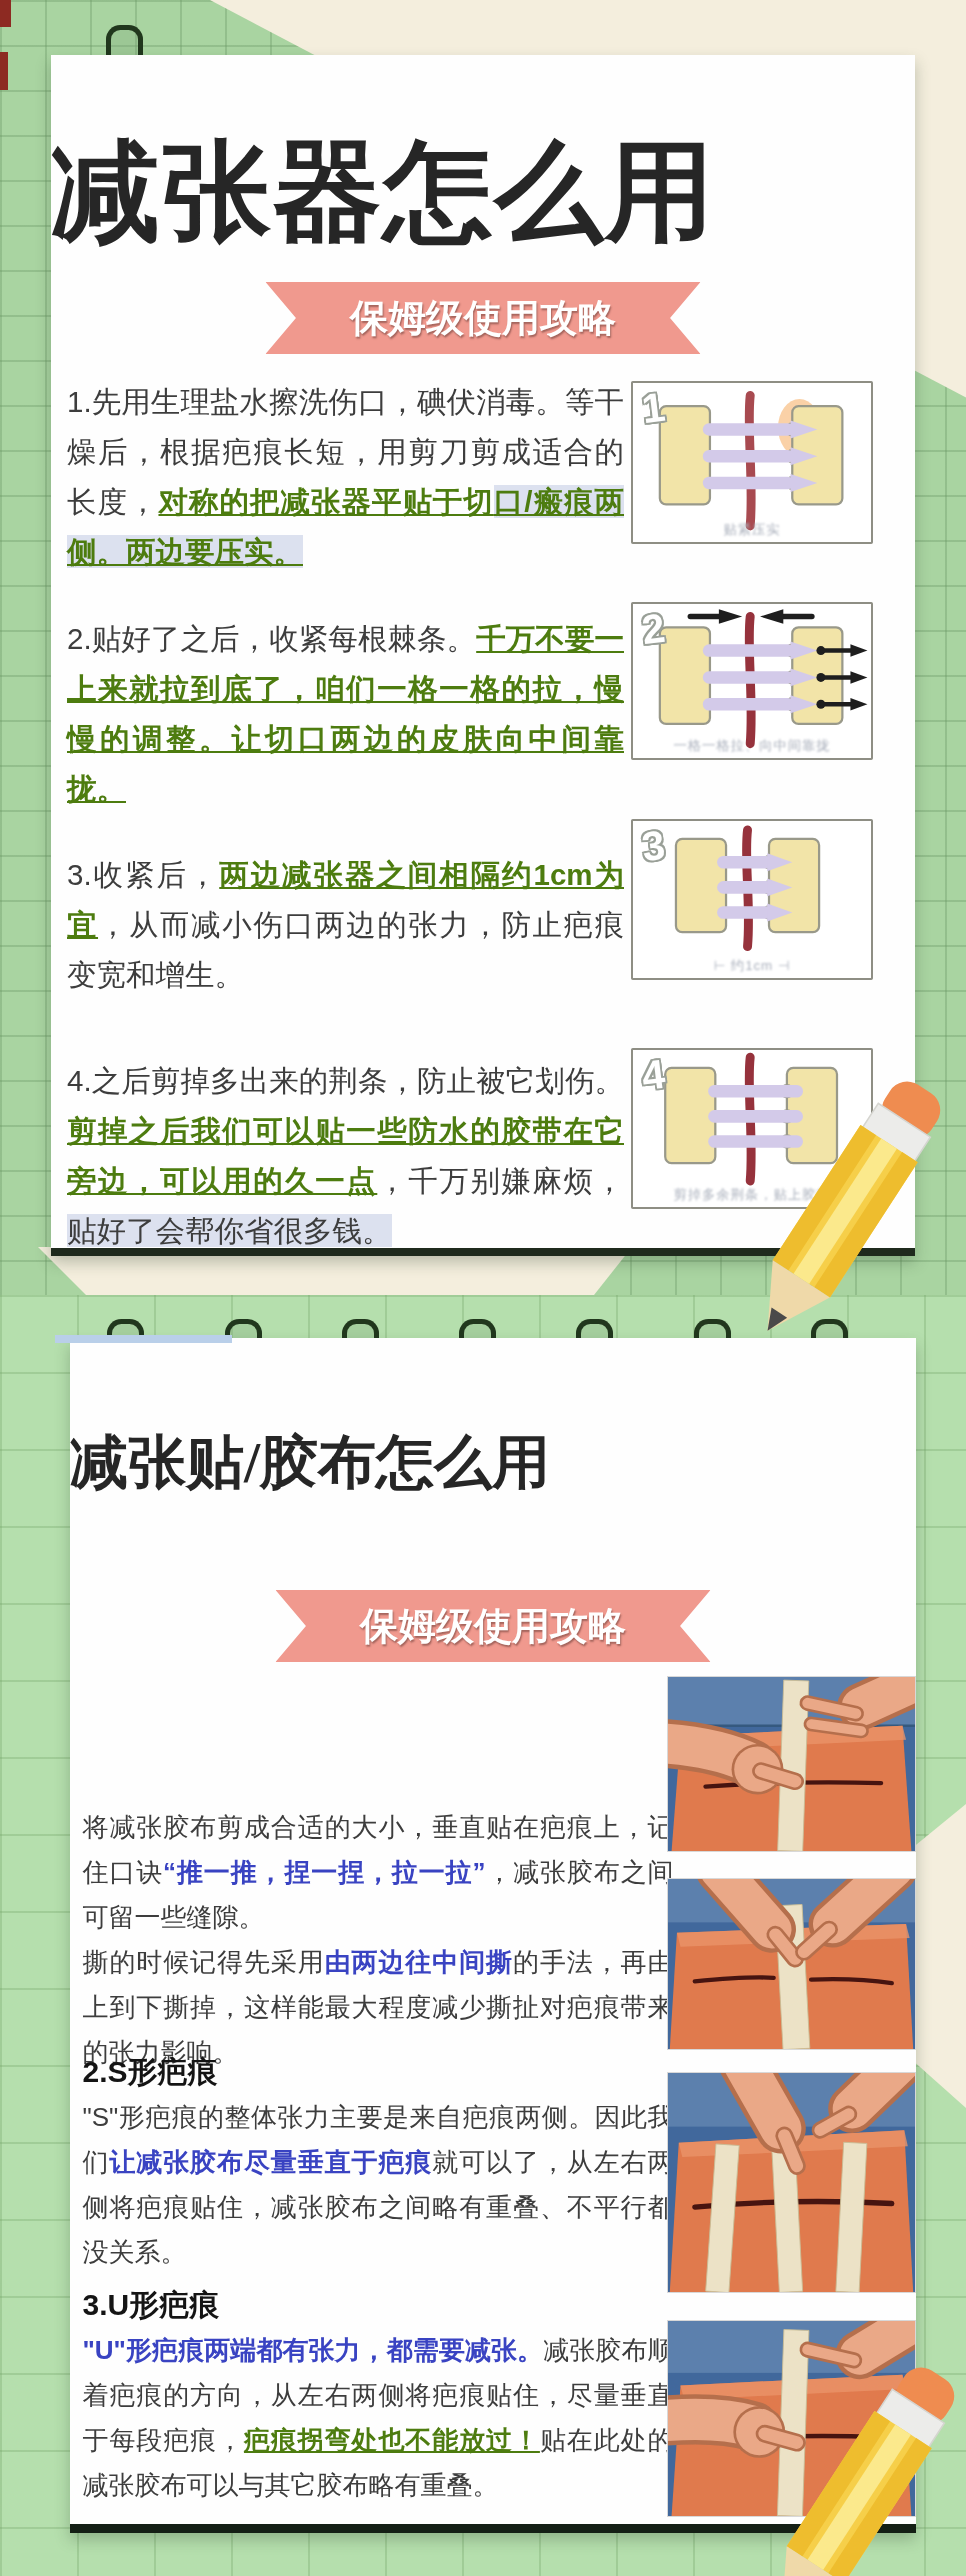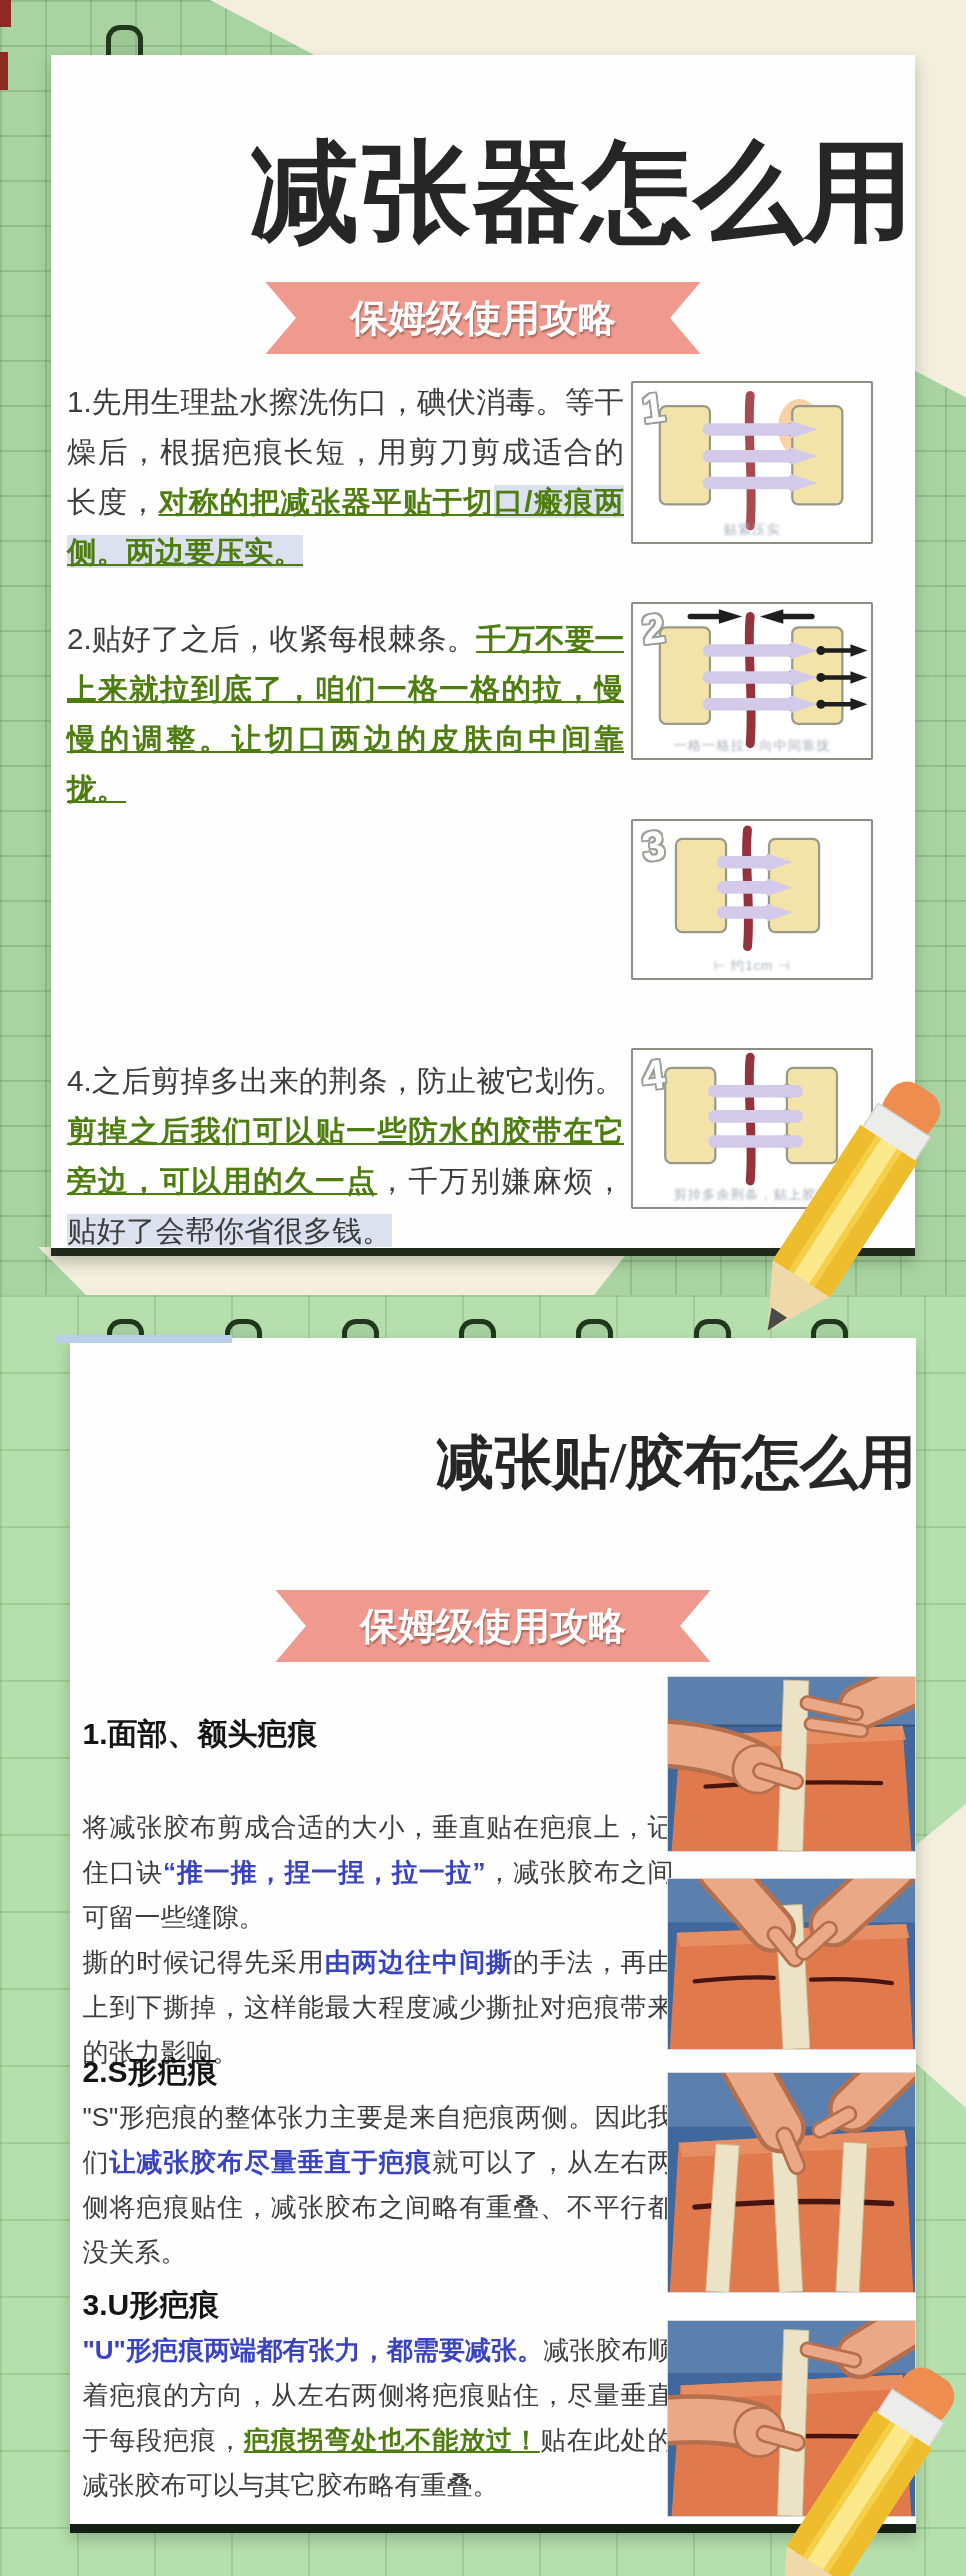--- a/index.html
+++ b/index.html
@@ -28,21 +28,21 @@
   .ring{position:absolute;width:27px;height:41px;border:5.4px solid #21371d;border-bottom:none;
         border-radius:14.3px 14.3px 0 0;z-index:1;background:rgba(120,160,115,.25);}
   
   .card{position:absolute;background:#fefefe;z-index:2;}
   .card1{left:51px;top:55px;width:864px;height:1193px;border-bottom:8px solid #1f2a1d;
          box-shadow:0 7.2px 14.3px rgba(40,60,40,.28);}
   .card2{left:70px;top:1338px;width:846px;height:1186px;border-bottom:9px solid #141f15;
          box-shadow:0 7.2px 14.3px rgba(40,60,40,.28);}
   .blue-strip{position:absolute;left:55px;top:1335px;width:177px;height:8px;background:#b9cfe9;z-index:3;}
   
-  .big-title{position:absolute;left:0;width:100%;text-align:right;
+  .big-title{position:absolute;left:0;width:100%;text-align:left;
       font-family:"Liberation Serif","DejaVu Serif",serif;font-weight:900;color:#262626;
       white-space:nowrap;}
   .t1{top:64px;font-size:109px;letter-spacing:1.8px;}
   .t2{top:86px;font-size:58px;letter-spacing:0;}
   .ribbon{position:absolute;left:50%;transform:translateX(-50%);background:#f0998e;color:#fff;
       font-weight:bold;display:flex;align-items:center;justify-content:center;
       clip-path:polygon(0 0,100% 0,93% 50%,100% 100%,0 100%,7% 50%);
       text-shadow:0.9px 1.8px 1.8px rgba(70,35,30,.45);white-space:nowrap;}
   .rb1{top:227px;width:435px;height:72px;font-size:38px;}
   .rb2{top:252px;width:435px;height:72px;font-size:38px;}
@@ -104,20 +104,21 @@
   <div class="ring" style="left:811px;top:1319px"></div>
 
   <div class="card card1">
     <div class="big-title t1">减张器怎么用</div>
     <div class="ribbon rb1">
       <span>保姆级使用攻略</span>
     </div>
 
     <div class="step st1"><span>1.先用生理盐水擦洗伤口，碘伏消毒。等干燥后，根据疤痕长短，用剪刀剪成适合的长度，</span><span class="seg-b">对称的把减张器平贴于切</span><span class="seg-b seg-hl">口/瘢痕两侧。两边要压实。</span></div>
     <div class="step st2"><span>2.贴好了之后，收紧每根棘条。</span><span class="seg-b">千万不要一上来就拉到底了，咱们一格一格的拉，慢慢的调整。让切口两边的皮肤向中间靠拢。</span></div>
+    <div class="step st3"><span>3.收紧后，</span><span class="seg-b">两边减张器之间相隔约1cm为宜</span><span>，从而减小伤口两边的张力，防止疤痕变宽和增生。</span></div>
     <div class="step st4"><span>4.之后剪掉多出来的荆条，防止被它划伤。</span><span class="seg-b">剪掉之后我们可以贴一些防水的胶带在它旁边，可以用的久一点</span><span>，千万别嫌麻烦，</span><span class="seg-hl">贴好了会帮你省很多钱。</span></div>
 
     <div class="dbox d1">
       <span class="dnum">1</span>
       <svg viewBox="0 0 266 178" preserveAspectRatio="none">
         <ellipse cx="186" cy="50" rx="24" ry="32" fill="#f5ab5e" opacity="0.55"></ellipse>
         <rect x="30" y="26" width="56" height="110" rx="7" fill="#f2e4a8" stroke="#99998a" stroke-width="2.5"></rect>
         <rect x="178" y="26" width="56" height="110" rx="7" fill="#f2e4a8" stroke="#99998a" stroke-width="2.5"></rect>
         <g fill="#ffffff" stroke="#99998a" stroke-width="2">
           <circle cx="178" cy="52" r="7"></circle>
@@ -224,21 +225,20 @@
       <span class="dcap">剪掉多余荆条，贴上胶带</span>
     </div>
   </div>
 
   <div class="card card2">
     <div class="big-title t2">减张贴/胶布怎么用</div>
     <div class="ribbon rb2">
       <span>保姆级使用攻略</span>
     </div>
 
-    <div class="sec-h h1">1.面部、额头疤痕</div>
     <div class="sec-b b1"><span>将减张胶布剪成合适的大小，垂直贴在疤痕上，记住口诀</span><span class="seg-blue">“推一推，捏一捏，拉一拉”</span><span>，减张胶布之间可留一些缝隙。</span><br><span>撕的时候记得先采用</span><span class="seg-blue">由两边往中间撕</span><span>的手法，再由上到下撕掉，这样能最大程度减少撕扯对疤痕带来的张力影响。</span></div>
     <div class="sec-h h2">2.S形疤痕</div>
     <div class="sec-b b2"><span>"S"形疤痕的整体张力主要是来自疤痕两侧。因此我们</span><span class="seg-blue">让减张胶布尽量垂直于疤痕</span><span>就可以了，从左右两侧将疤痕贴住，减张胶布之间略有重叠、不平行都没关系。</span></div>
     <div class="sec-h h3">3.U形疤痕</div>
     <div class="sec-b b3"><span class="seg-blue">"U"形疤痕两端都有张力，都需要减张。</span><span>减张胶布顺着疤痕的方向，从左右两侧将疤痕贴住，尽量垂直于每段疤痕，</span><span class="seg-b">疤痕拐弯处也不能放过！</span><span>贴在此处的减张胶布可以与其它胶布略有重叠。</span></div>
 
     <div class="photo p1">
       <svg viewBox="0 0 276 200" preserveAspectRatio="none">
         <rect width="276" height="200" fill="#41689c"></rect>
         <rect width="276" height="56" fill="#5c80ad"></rect>

